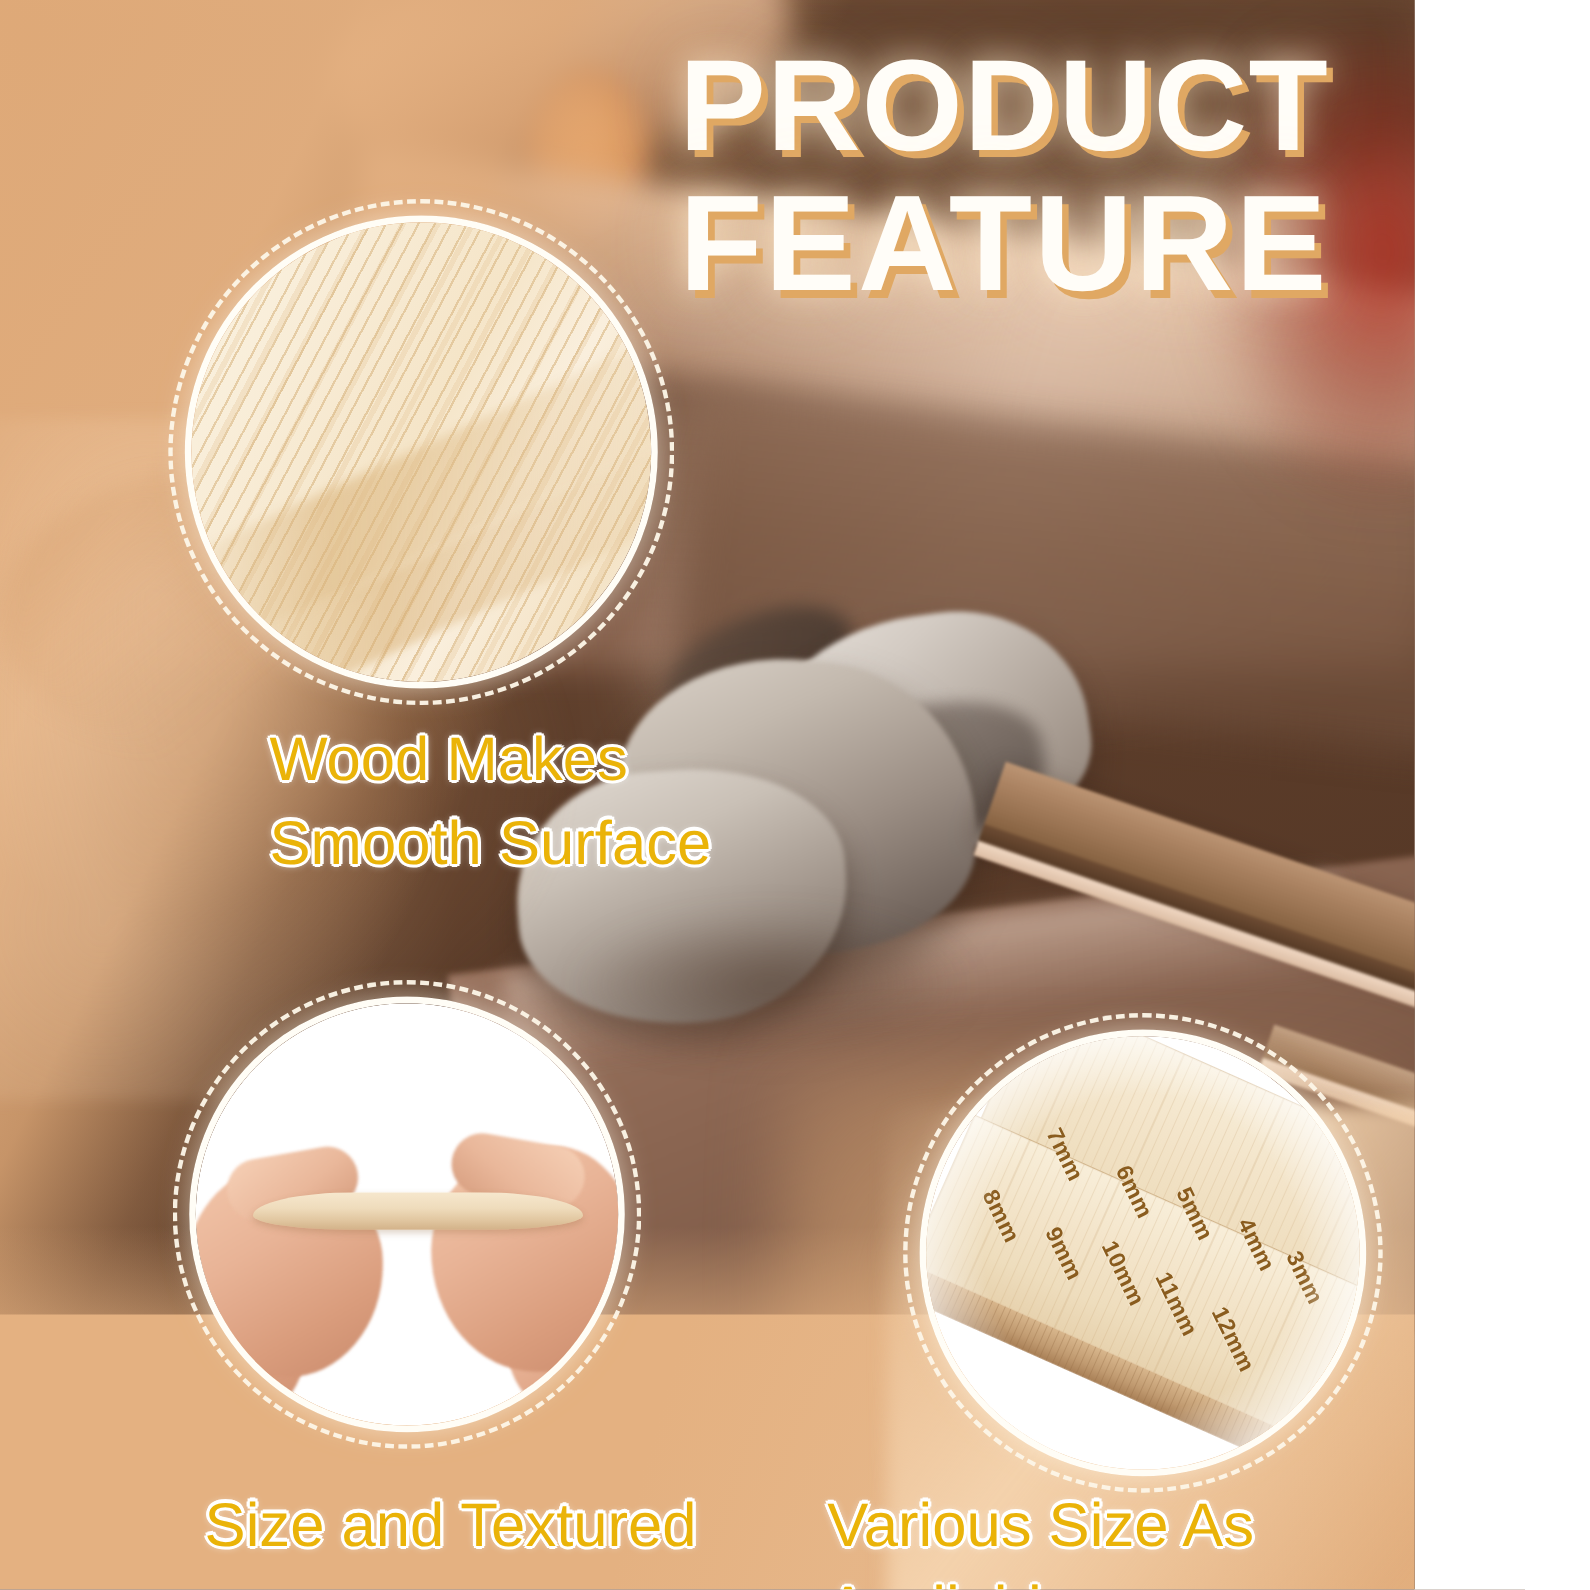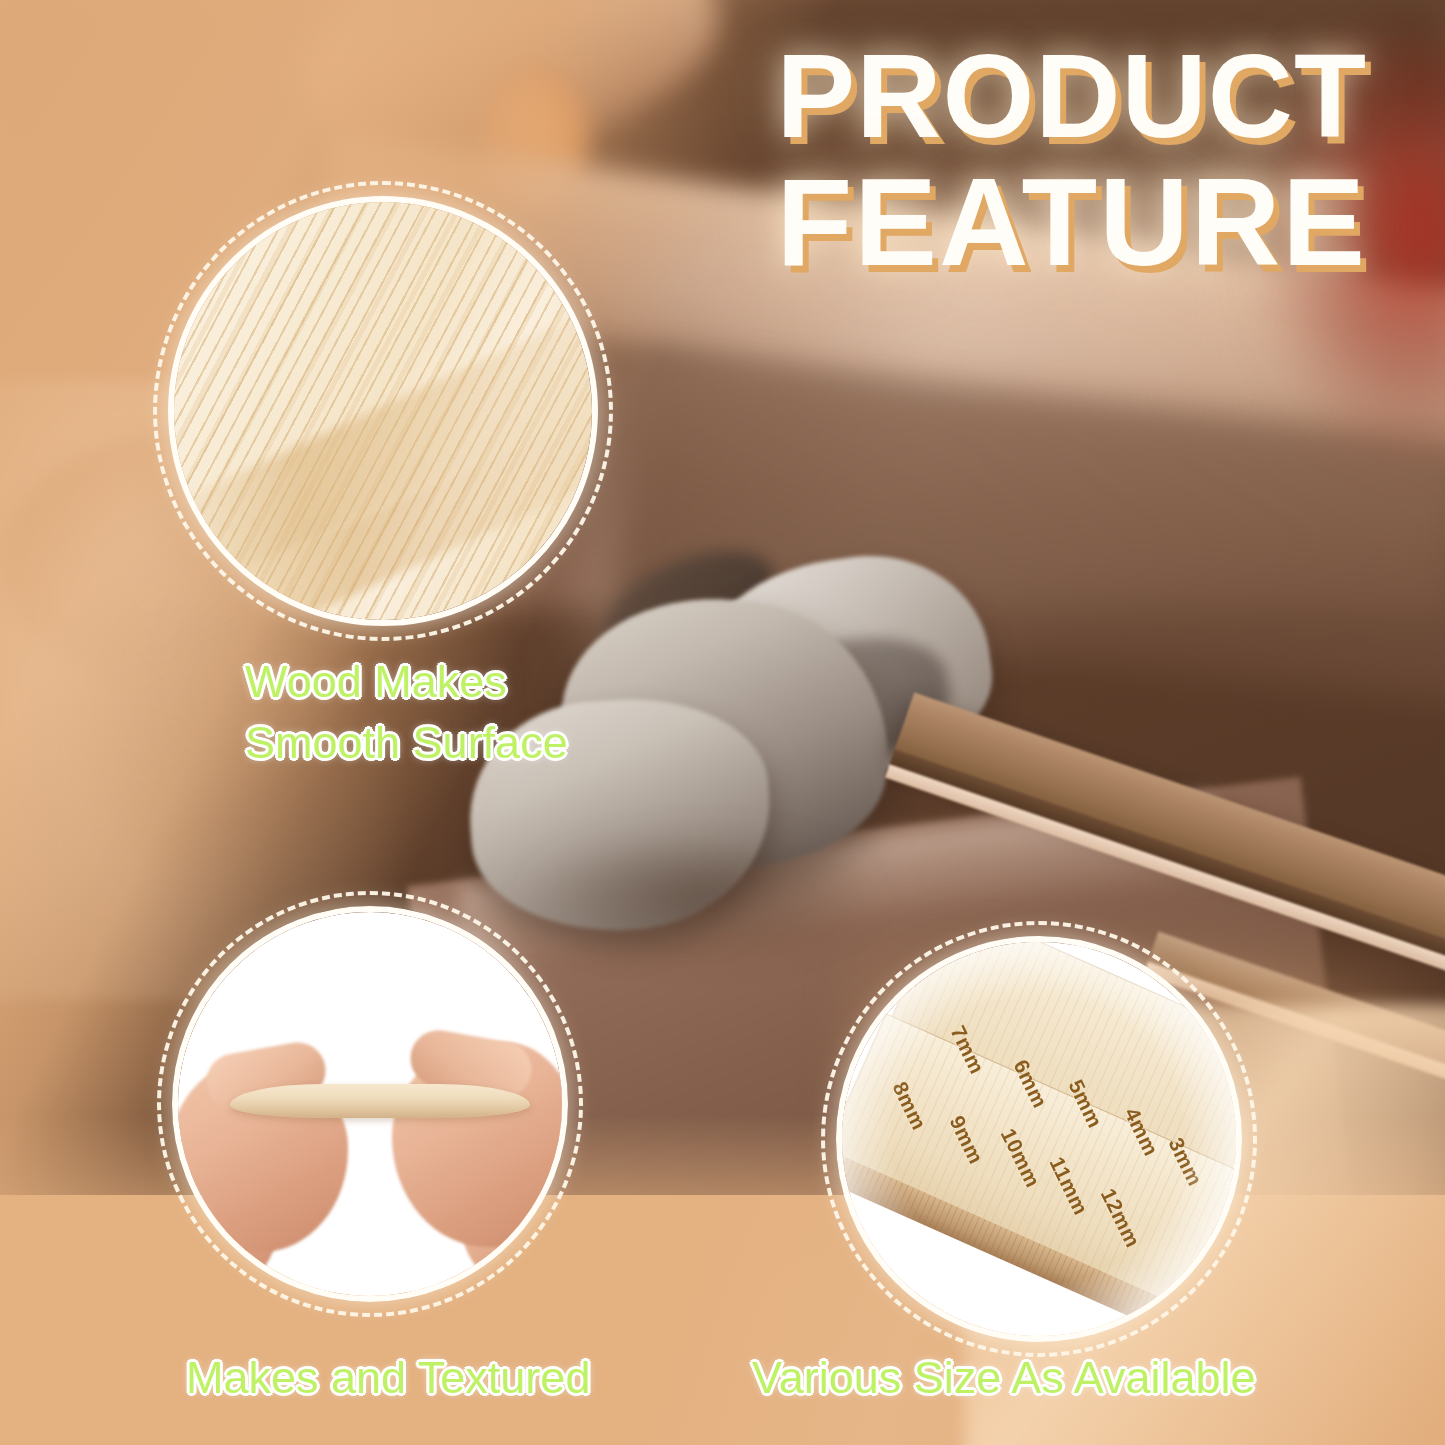--- a/index.html
+++ b/index.html
@@ -1,20 +1,20 @@
 <!DOCTYPE html>
 <html><head>
 <meta charset="utf-8">
 <style>
   html,body{margin:0;padding:0;background:#fff;}
   body{font-family:"Liberation Sans",sans-serif;}
 
   #stage{
     position:relative;
-    width:1445px;height:1445px;
+    width:1286px;height:1445px;
     overflow:hidden;
     background:#6b4a34;
   }
 
   
   .photo{position:absolute;inset:0;overflow:hidden;}
 
   
   .bg-base{
     position:absolute;inset:0;
@@ -366,22 +366,22 @@
   .glow-white{
     position:absolute;inset:-6%;
     background:radial-gradient(circle at 50% 50%,rgba(255,255,255,0) 46%,rgba(255,255,255,.92) 70%,#ffffff 100%);
     pointer-events:none;
   }
 
   
   .caption{
     position:absolute;z-index:30;
     font-family:"Liberation Sans",sans-serif;
-    font-size:45px;
-    color:#bef264;
+    font-size:56px;
+    color:#eab308;
     line-height:1.35;
     text-shadow:
       -2px -2px 0 #fff, 2px -2px 0 #fff, -2px 2px 0 #fff, 2px 2px 0 #fff,
       -3px 0 0 #fff, 3px 0 0 #fff, 0 -3px 0 #fff, 0 3px 0 #fff,
       0 0 8px rgba(255,255,255,.9);
     white-space:pre-line;
   }
   #cap-top{left:245px;top:652px;}
   #cap-bl{left:186px;top:1348px;}
   #cap-br{left:752px;top:1348px;}
@@ -490,16 +490,16 @@
         <div class="mm" style="left:196px;top:232px;transform:rotate(64deg);">11mm</div>
         <div class="mm" style="left:247px;top:264px;transform:rotate(64deg);">12mm</div>
 
         <div class="glow-white"></div>
       </div>
     </div>
   </div>
 
   <div class="caption" id="cap-top">Wood Makes
 Smooth Surface</div>
-  <div class="caption" id="cap-bl">Makes and Textured</div>
+  <div class="caption" id="cap-bl">Size and Textured</div>
   <div class="caption" id="cap-br">Various Size As Available</div>
 
 </div>
 
 </body></html>

